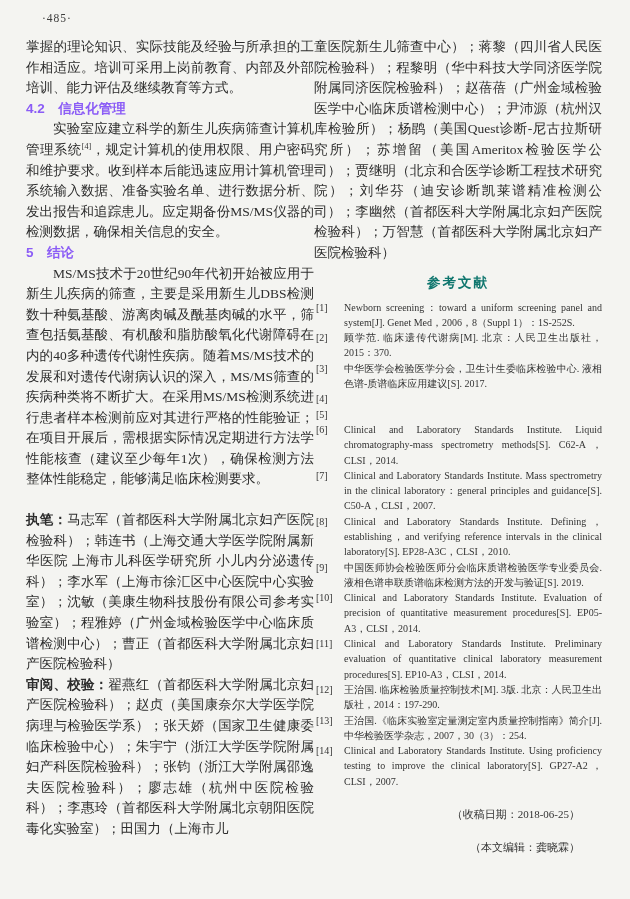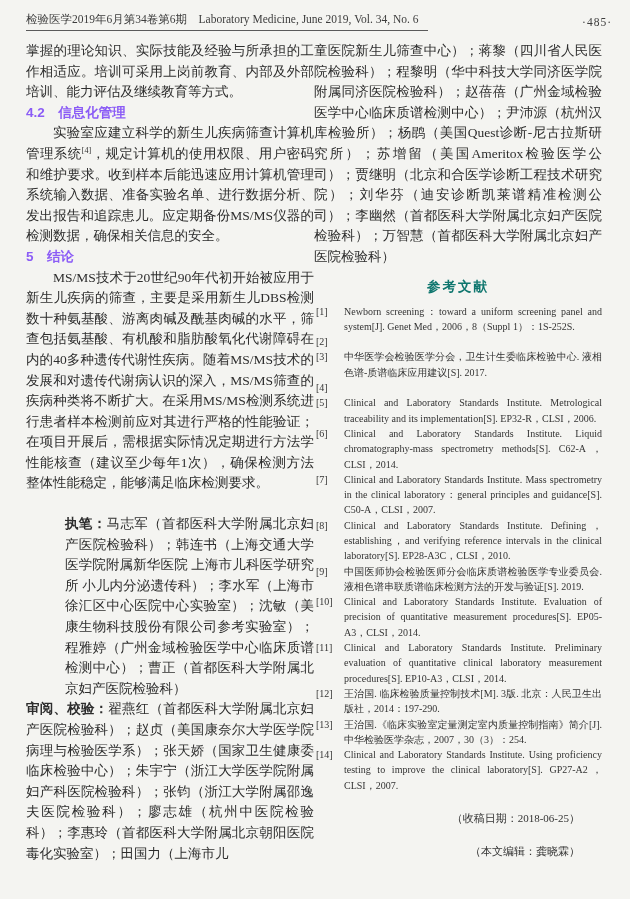--- a/index.html
+++ b/index.html
@@ -45,21 +45,21 @@
     font-weight: bold;
     font-size: 13.5px;
     line-height: 20.6px;
     color: #8b5cf6;
   }
   .contrib-label {
     font-family: "Liberation Sans", "DejaVu Sans", sans-serif;
     font-weight: bold;
   }
   .contributors { margin: 0; }
-  .contributors.first-block { margin-top: 20px; margin-left: 39px; }
+  .contributors.first-block { margin-top: 20px; }
   sup.cite { font-size: 8px; line-height: 0; }
   .ref-heading {
     margin: 10px 0 8px 0;
     text-align: center;
     font-family: "Liberation Sans", "DejaVu Sans", sans-serif;
     font-weight: bold;
     font-size: 13.5px;
     color: #0f766e;
     letter-spacing: 2px;
   }
@@ -90,21 +90,20 @@
     padding-right: 22px;
     color: #333;
   }
 </style>
 </head>
 <body>
 
 <div class="page">
 
   <div class="page-header">
-    <span class="header-left">检验医学2019年6月第34卷第6期　Laboratory Medicine, June 2019, Vol. 34, No. 6</span>
     <span class="header-page">·485·</span>
   </div>
 
   <div class="columns">
 
     <div class="col">
       <p class="body-text">掌握的理论知识、实际技能及经验与所承担的工作相适应。培训可采用上岗前教育、内部及外部培训、能力评估及继续教育等方式。</p>
 
       <h3 class="section-heading">4.2　信息化管理</h3>
       <p class="body-text indent"><span>实验室应建立科学的新生儿疾病筛查计算机管理系统</span><sup class="cite">[4]</sup><span>，规定计算机的使用权限、用户密码和维护要求。收到样本后能迅速应用计算机管理系统输入数据、准备实验名单、进行数据分析、发出报告和追踪患儿。应定期备份MS/MS仪器的检测数据，确保相关信息的安全。</span></p>
@@ -122,31 +121,31 @@
 
       <h3 class="ref-heading">参考文献</h3>
 
       <ol class="references" id="ref-list">
           <li>
             <span class="ref-num">[1]</span>
             <span class="ref-text">Newborn screening：toward a uniform screening panel and system[J]. Genet Med，2006，8（Suppl 1）：1S-252S.</span>
           </li>
           <li>
             <span class="ref-num">[2]</span>
+            <span class="ref-text">顾学范. 临床遗传代谢病[M]. 北京：人民卫生出版社，2015：370.</span>
           </li>
           <li>
             <span class="ref-num">[3]</span>
             <span class="ref-text">中华医学会检验医学分会，卫生计生委临床检验中心. 液相色谱-质谱临床应用建议[S]. 2017.</span>
           </li>
           <li>
             <span class="ref-num">[4]</span>
           </li>
           <li>
             <span class="ref-num">[5]</span>
-            <span class="ref-text">Clinical and Laboratory Standards Institute. Metrological traceability and its implementation[S]. EP32-R，CLSI，2006.</span>
           </li>
           <li>
             <span class="ref-num">[6]</span>
             <span class="ref-text">Clinical and Laboratory Standards Institute. Liquid chromatography-mass spectrometry methods[S]. C62-A，CLSI，2014.</span>
           </li>
           <li>
             <span class="ref-num">[7]</span>
             <span class="ref-text">Clinical and Laboratory Standards Institute. Mass spectrometry in the clinical laboratory：general principles and guidance[S]. C50-A，CLSI，2007.</span>
           </li>
           <li>

